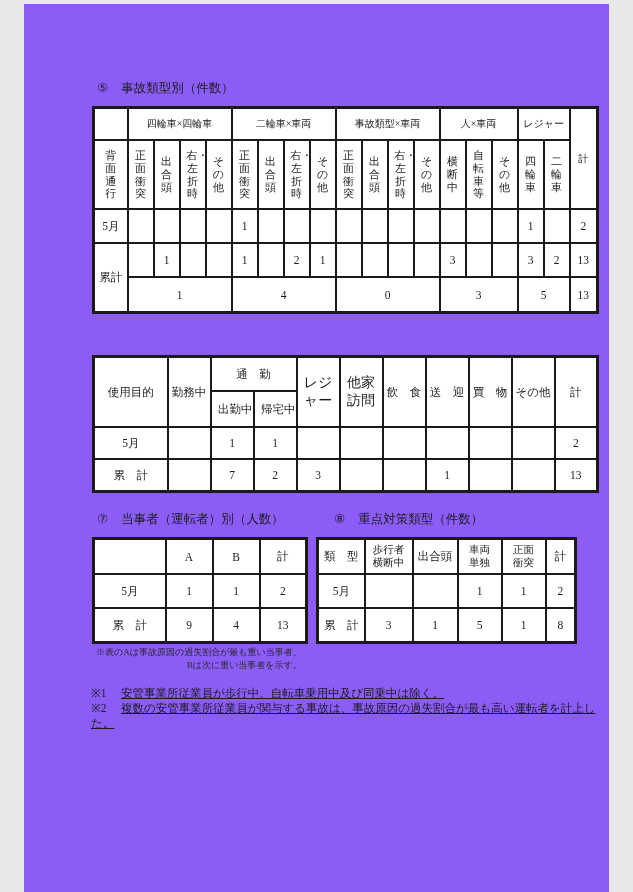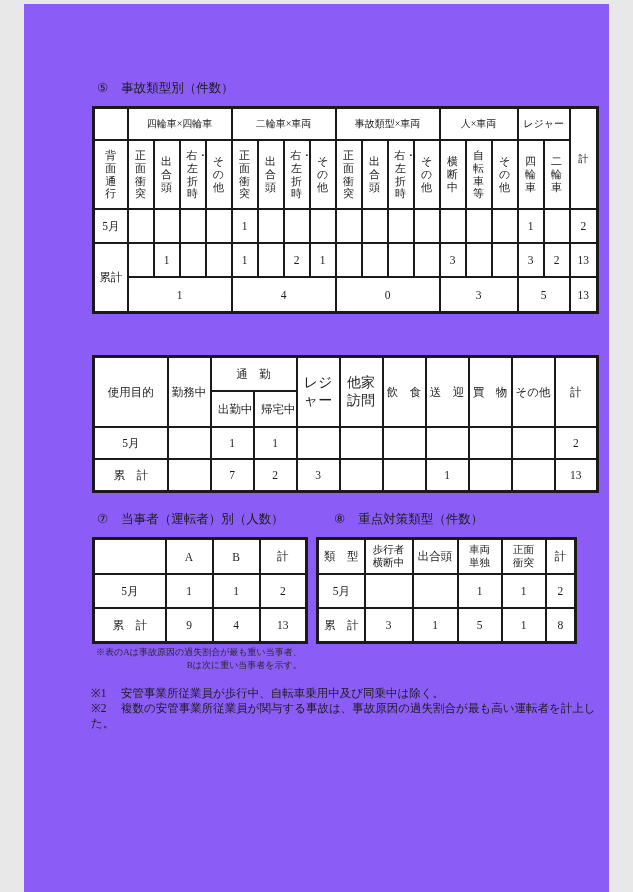--- a/index.html
+++ b/index.html
@@ -263,21 +263,21 @@
       <td>8</td>
     </tr>
   </tbody>
     </table>
 
   <div class="abs note-ab" style="left:72px;top:642px;text-align:right;">
     <div>※表のAは事故原因の過失割合が最も重い当事者、</div>
     <div class="l2">Bは次に重い当事者を示す。</div>
   </div>
 
-  <div class="abs notes" style="left:67px;top:682px;">
+  <div class="abs notes" style="left:67px;top:682px;text-decoration:underline;">
     <div>
       <span class="nlbl">※1</span><span>安管事業所従業員が歩行中、自転車乗用中及び同乗中は除く。</span>
     </div>
     <div>
       <span class="nlbl">※2</span><span>複数の安管事業所従業員が関与する事故は、事故原因の過失割合が最も高い運転者を計上した。</span>
     </div>
   </div>
 
 </div>
 

